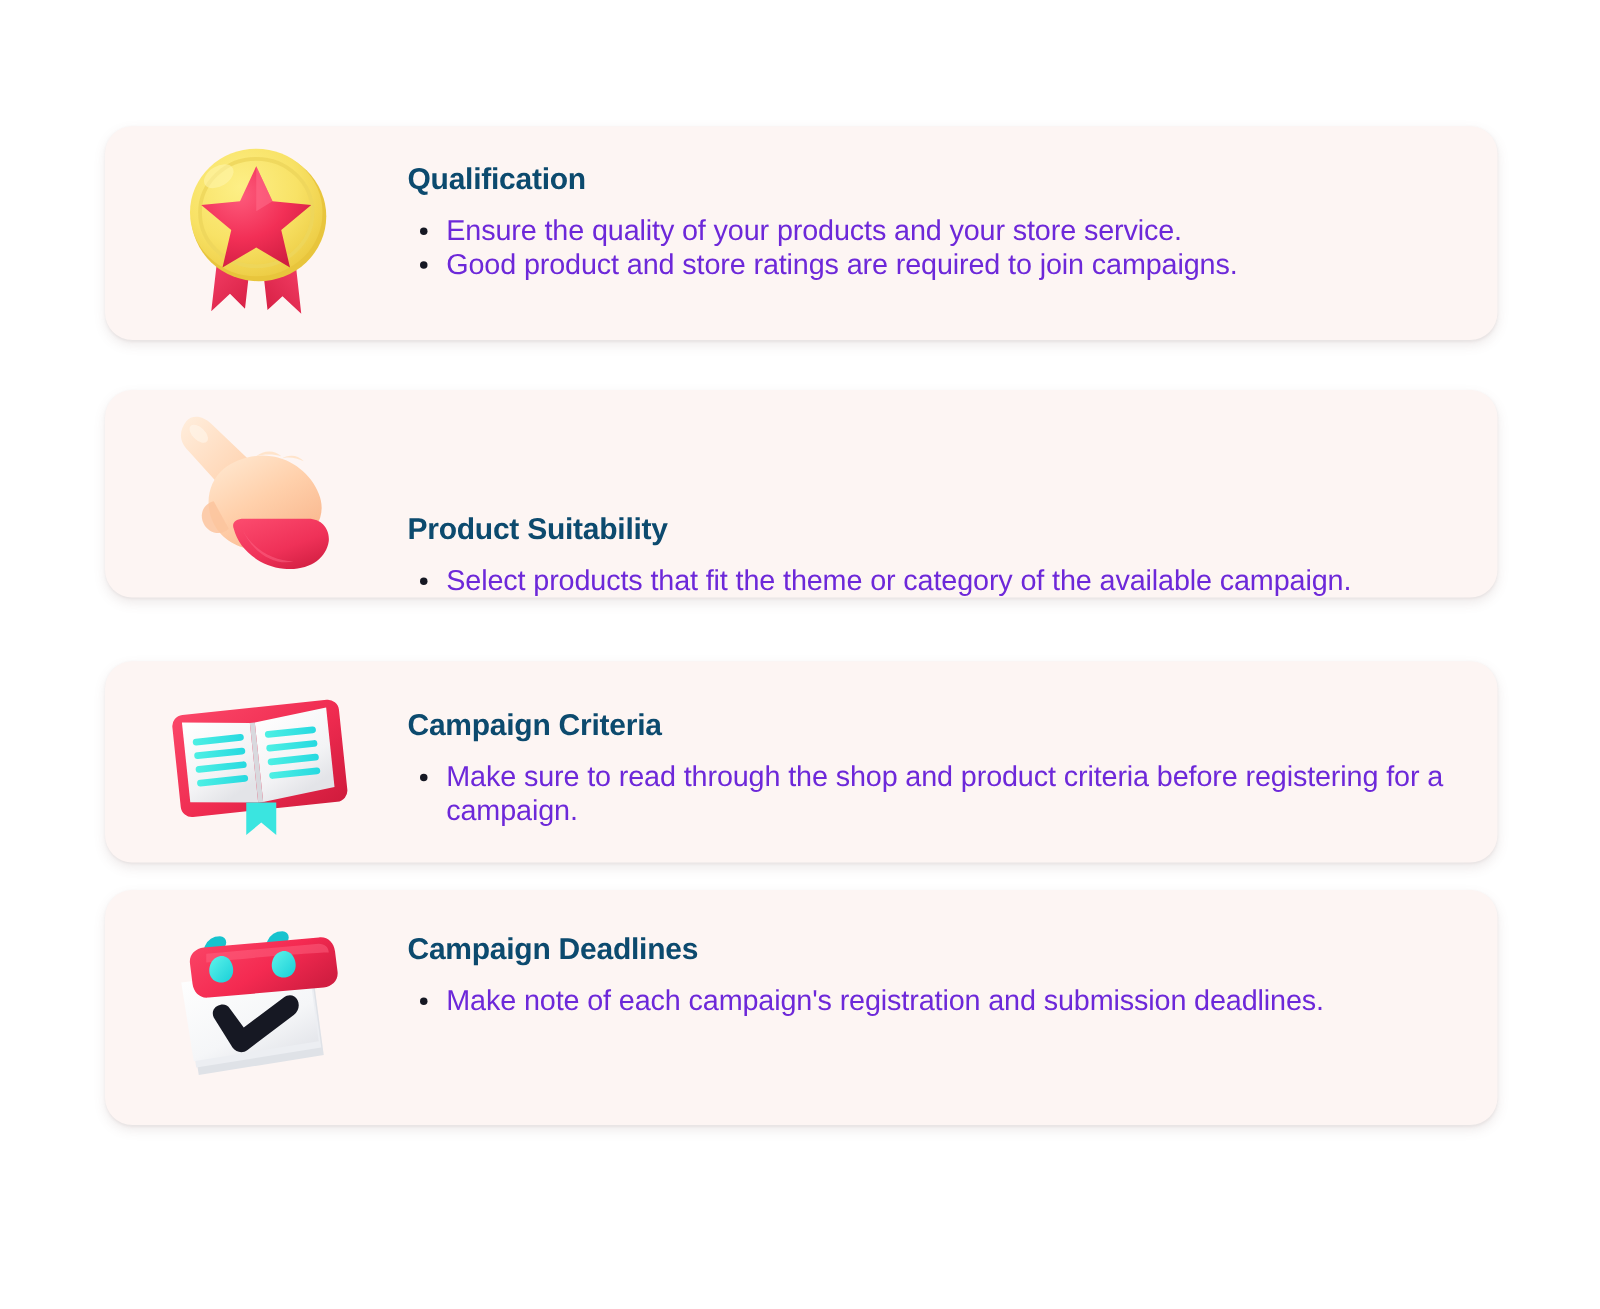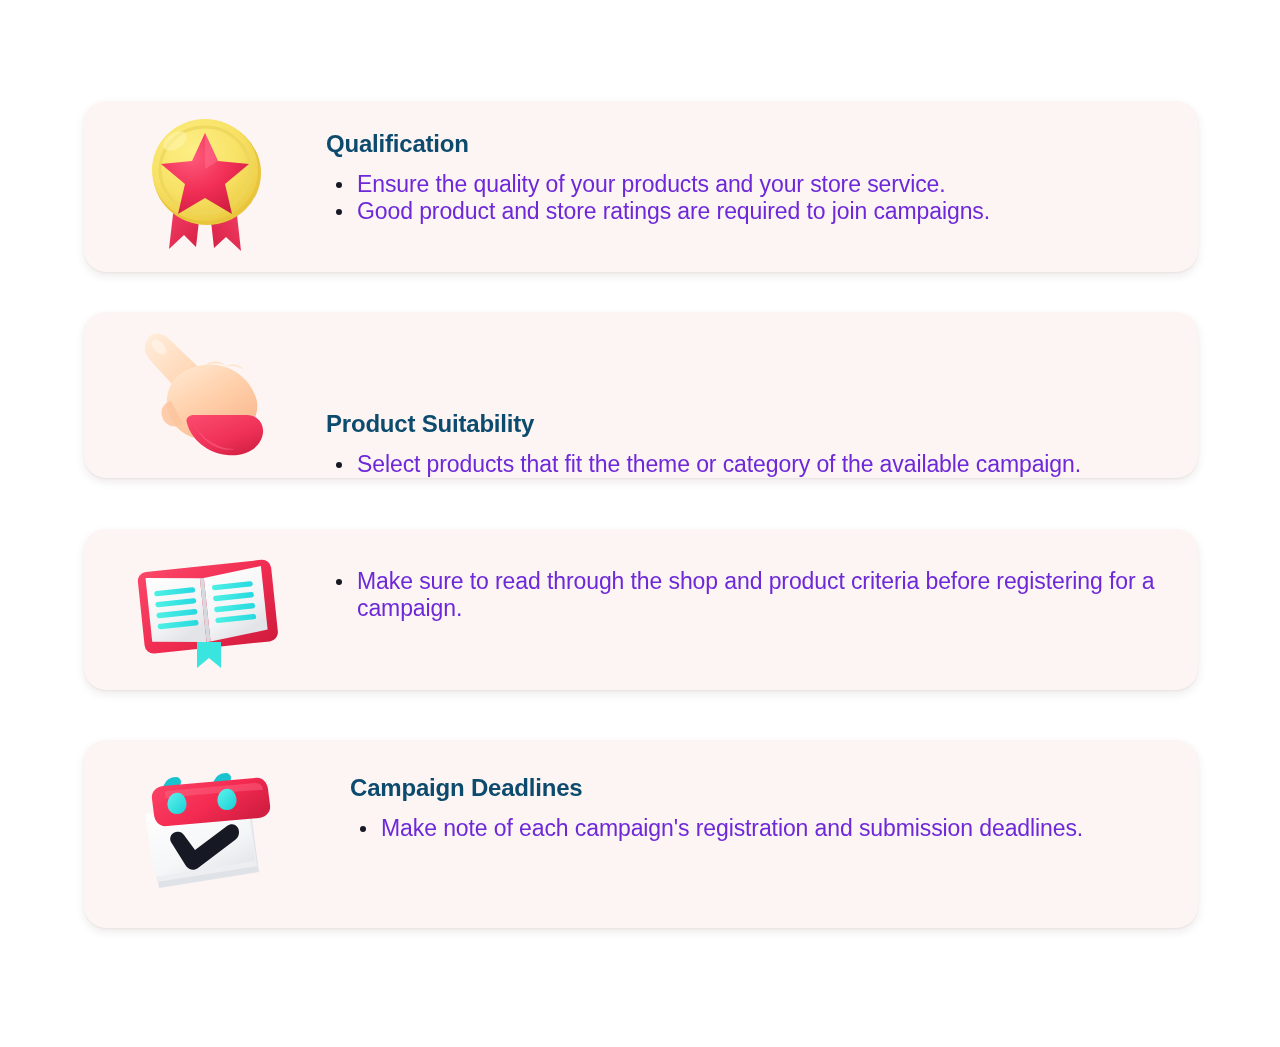--- a/index.html
+++ b/index.html
@@ -32,21 +32,21 @@
     box-shadow: 0 4px 9px rgba(120, 90, 90, 0.13),
                 0 1px 2px rgba(120, 90, 90, 0.07);
     display: flex;
     align-items: flex-start;
     box-sizing: border-box;
   }
 
   .card-1 { top: 101px;  height: 171px; }
   .card-2 { top: 312px;  height: 166px; align-items: flex-end; }
   .card-3 { top: 529px;  height: 161px; }
-  .card-4 { top: 740px;  height: 188px; gap: 24px; }
+  .card-4 { top: 712px;  height: 188px; }
 
   .icon-wrap {
     flex: 0 0 242px;
     height: 100%;
     display: flex;
     align-items: center;
     justify-content: center;
     box-sizing: border-box;
   }
   .icon-wrap svg { display: block; }
@@ -230,20 +230,21 @@
           <rect x="89" y="36" width="41" height="5.4" rx="2.7" fill="url(#b-line)"></rect>
           <rect x="89" y="47" width="41" height="5.4" rx="2.7" fill="url(#b-line)"></rect>
           <rect x="89" y="58" width="41" height="5.4" rx="2.7" fill="url(#b-line)"></rect>
           <rect x="89" y="69" width="41" height="5.4" rx="2.7" fill="url(#b-line)"></rect>
         </g>
 
         <path d="M72 92 L96 92 L96 118 L84 108 L72 118 Z" fill="#3ae5e0"></path>
       </svg>
     </div>
     <div class="card-body">
+      <div class="card-title">Campaign Criteria</div>
       <ul class="bullets">
         <li>Make sure to read through the shop and product criteria before registering for a campaign.</li>
       </ul>
     </div>
   </div>
 
   <div class="card card-4">
     <div class="icon-wrap">
       <svg width="152" height="140" viewBox="0 0 152 140">
         <defs>

